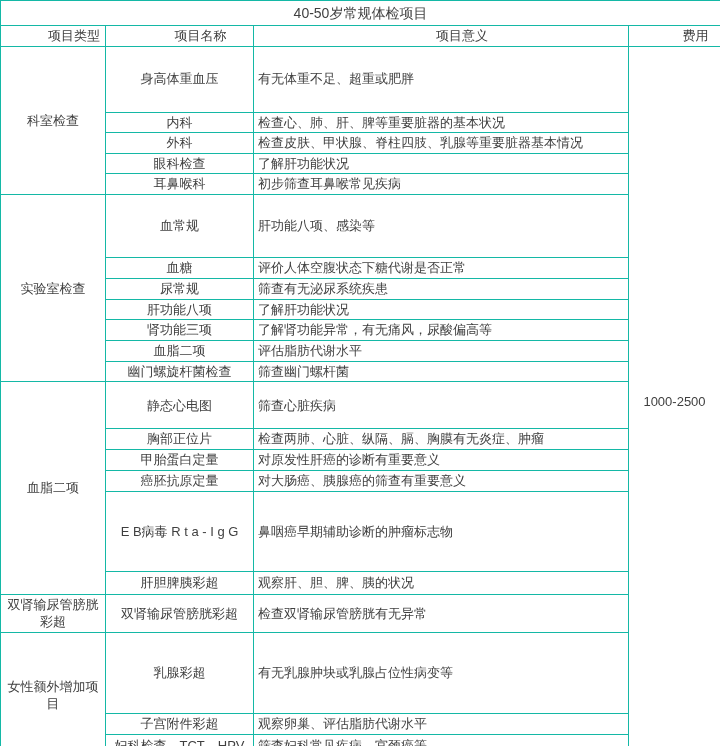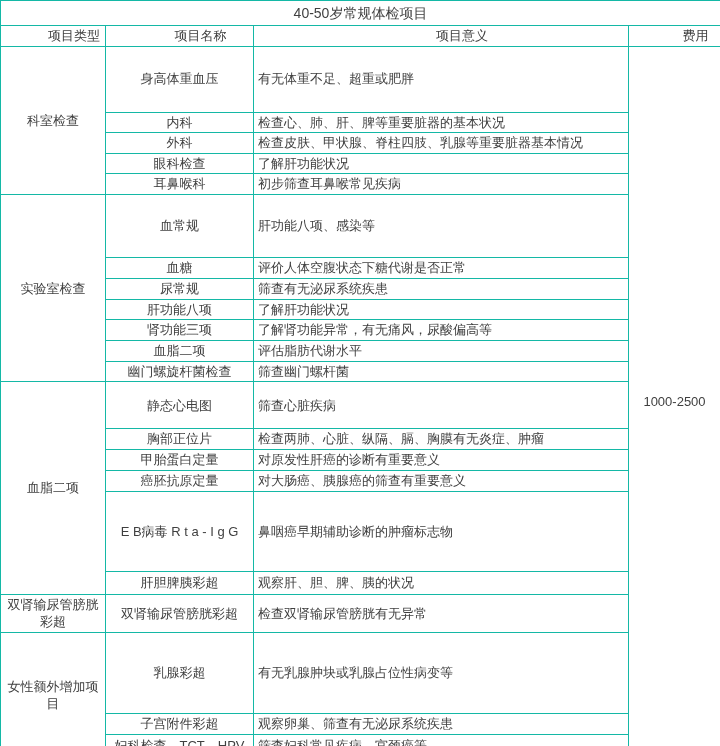--- a/index.html
+++ b/index.html
@@ -141,20 +141,20 @@
         <td class="col-name">双肾输尿管膀胱彩超</td>
         <td class="col-meaning">检查双肾输尿管膀胱有无异常</td>
       </tr>
       <tr style="height: 81px;">
         <td class="col-type" rowspan="3">女性额外增加项目</td>
         <td class="col-name">乳腺彩超</td>
         <td class="col-meaning">有无乳腺肿块或乳腺占位性病变等</td>
       </tr>
       <tr style="height: 20px;">
         <td class="col-name">子宫附件彩超</td>
-        <td class="col-meaning">观察卵巢、筛查有无泌尿系统疾患</td>
+        <td class="col-meaning">观察卵巢、评估脂肪代谢水平</td>
       </tr>
       <tr style="height: 24px;">
         <td class="col-name">妇科检查、TCT、HPV</td>
         <td class="col-meaning">筛查妇科常见疾病、宫颈癌等</td>
       </tr>
     </tbody>
 </table>
 
 </body></html>

